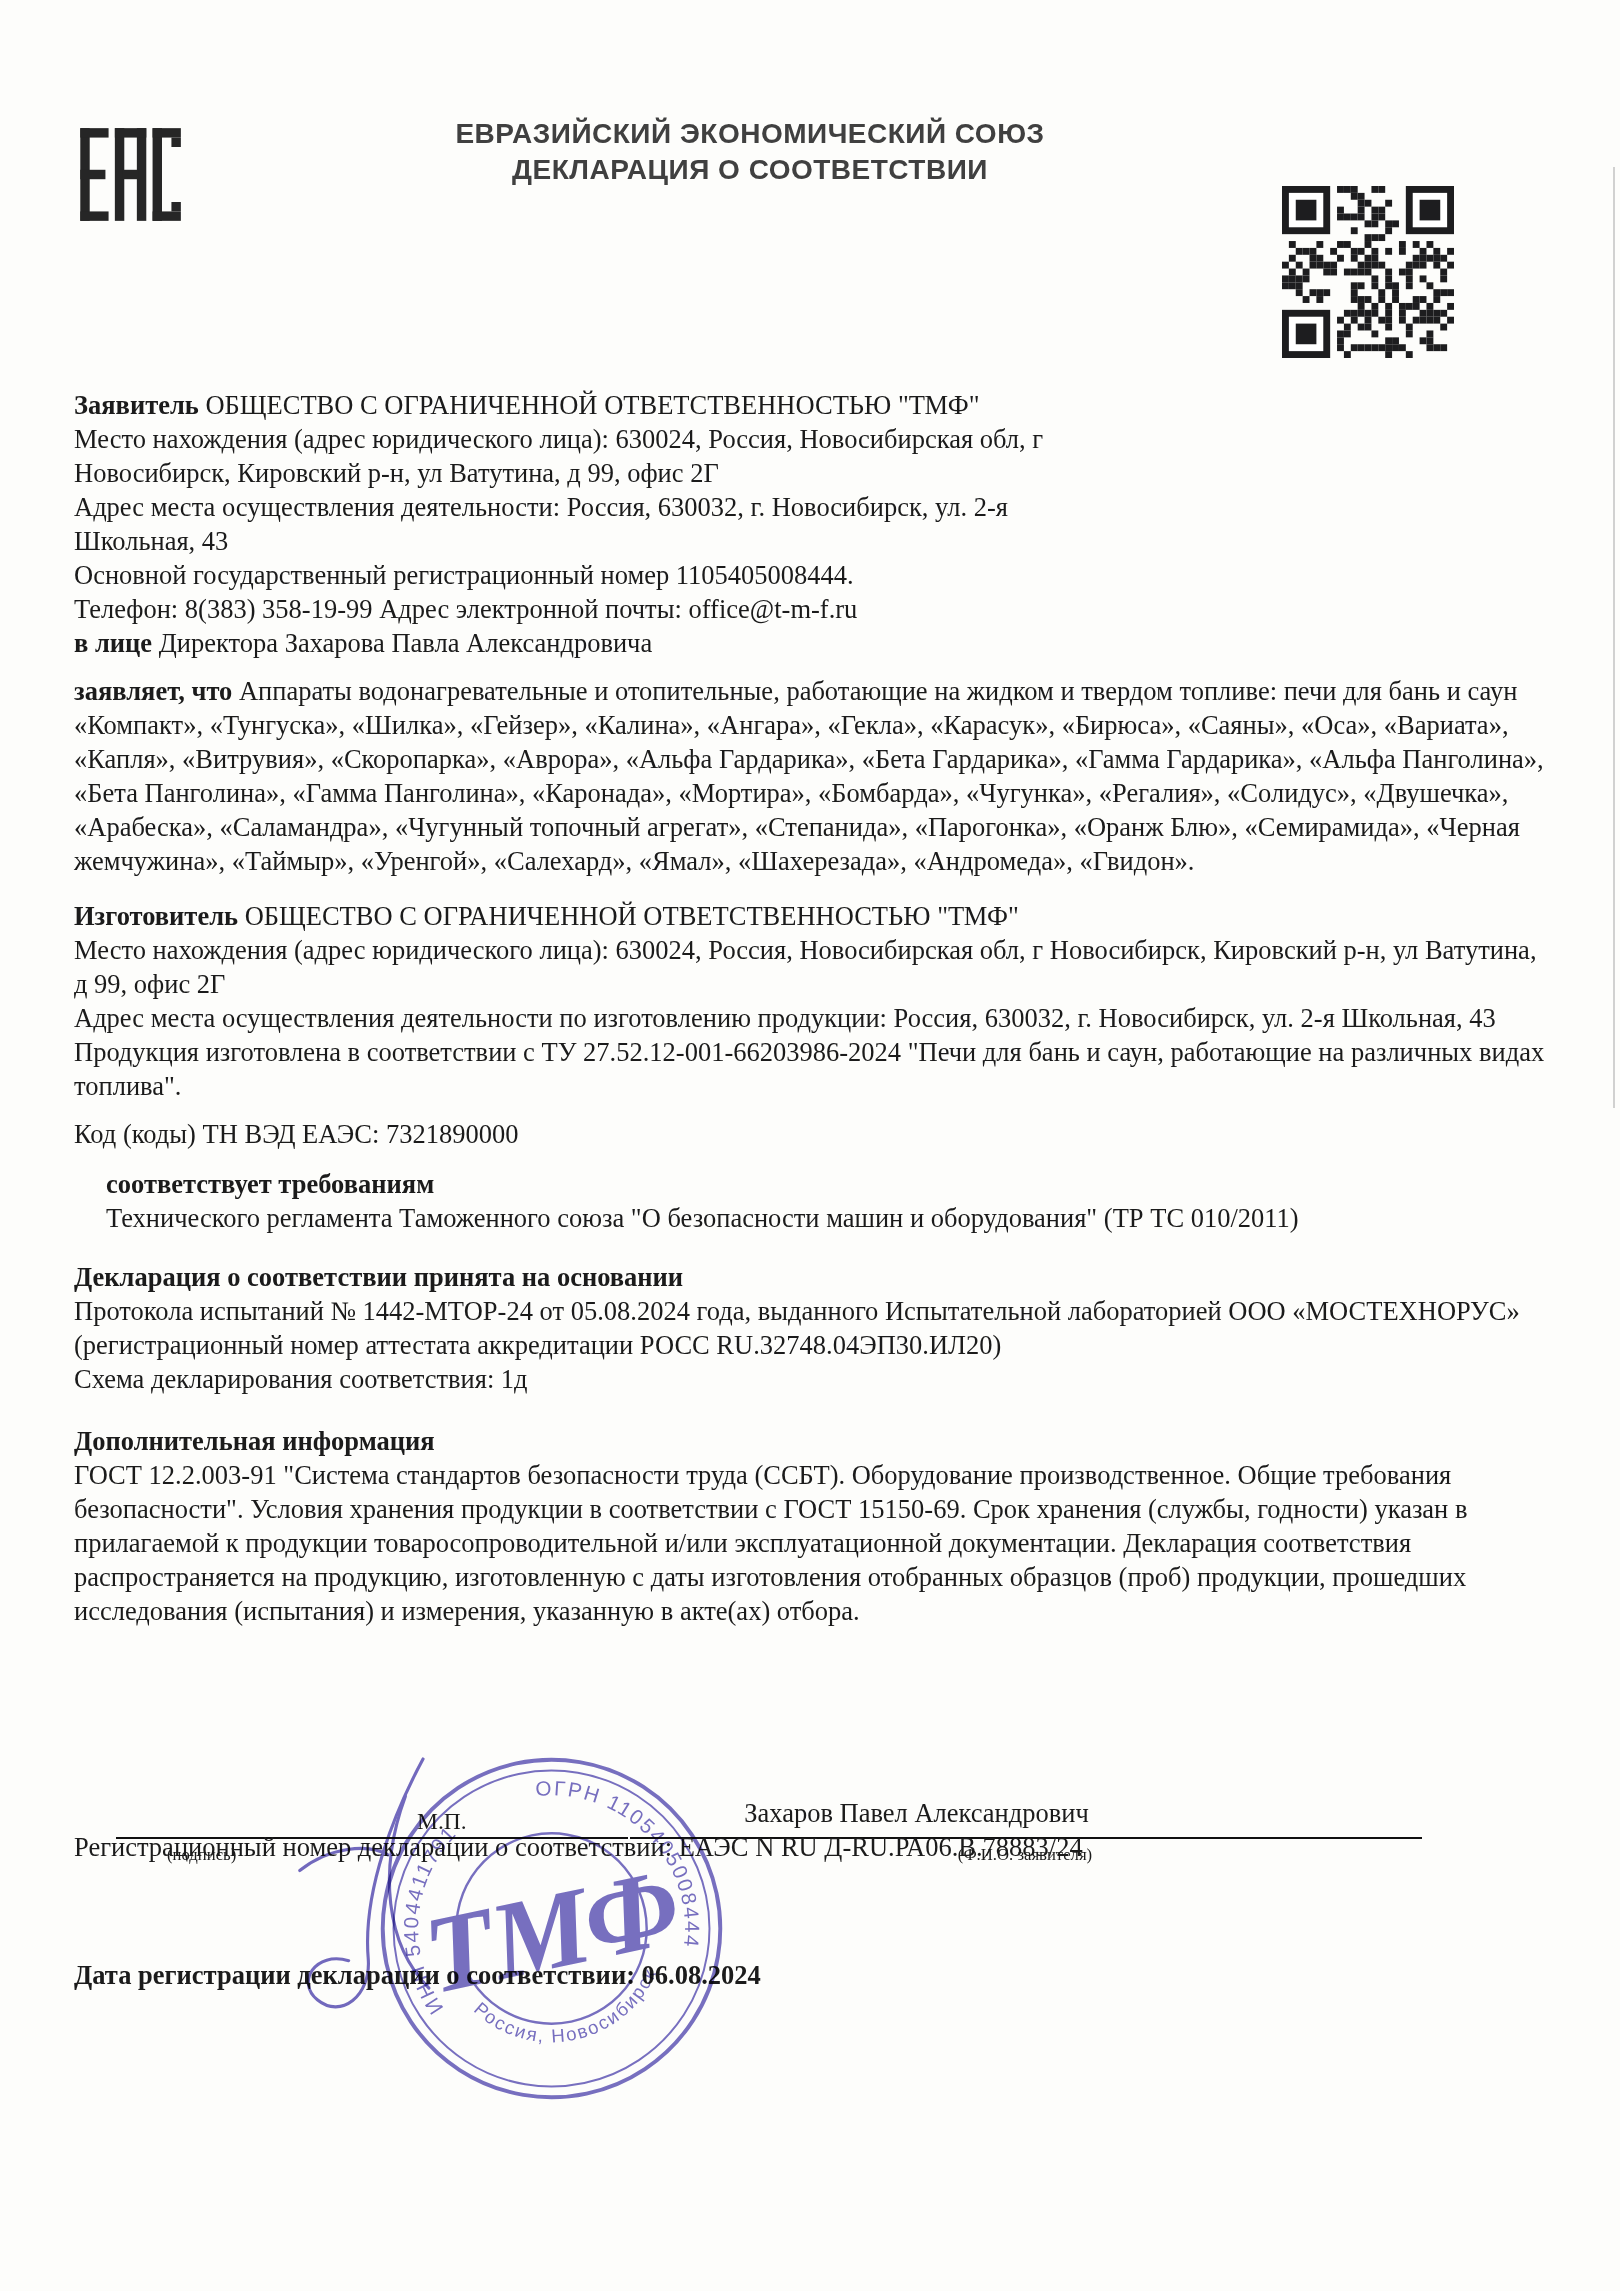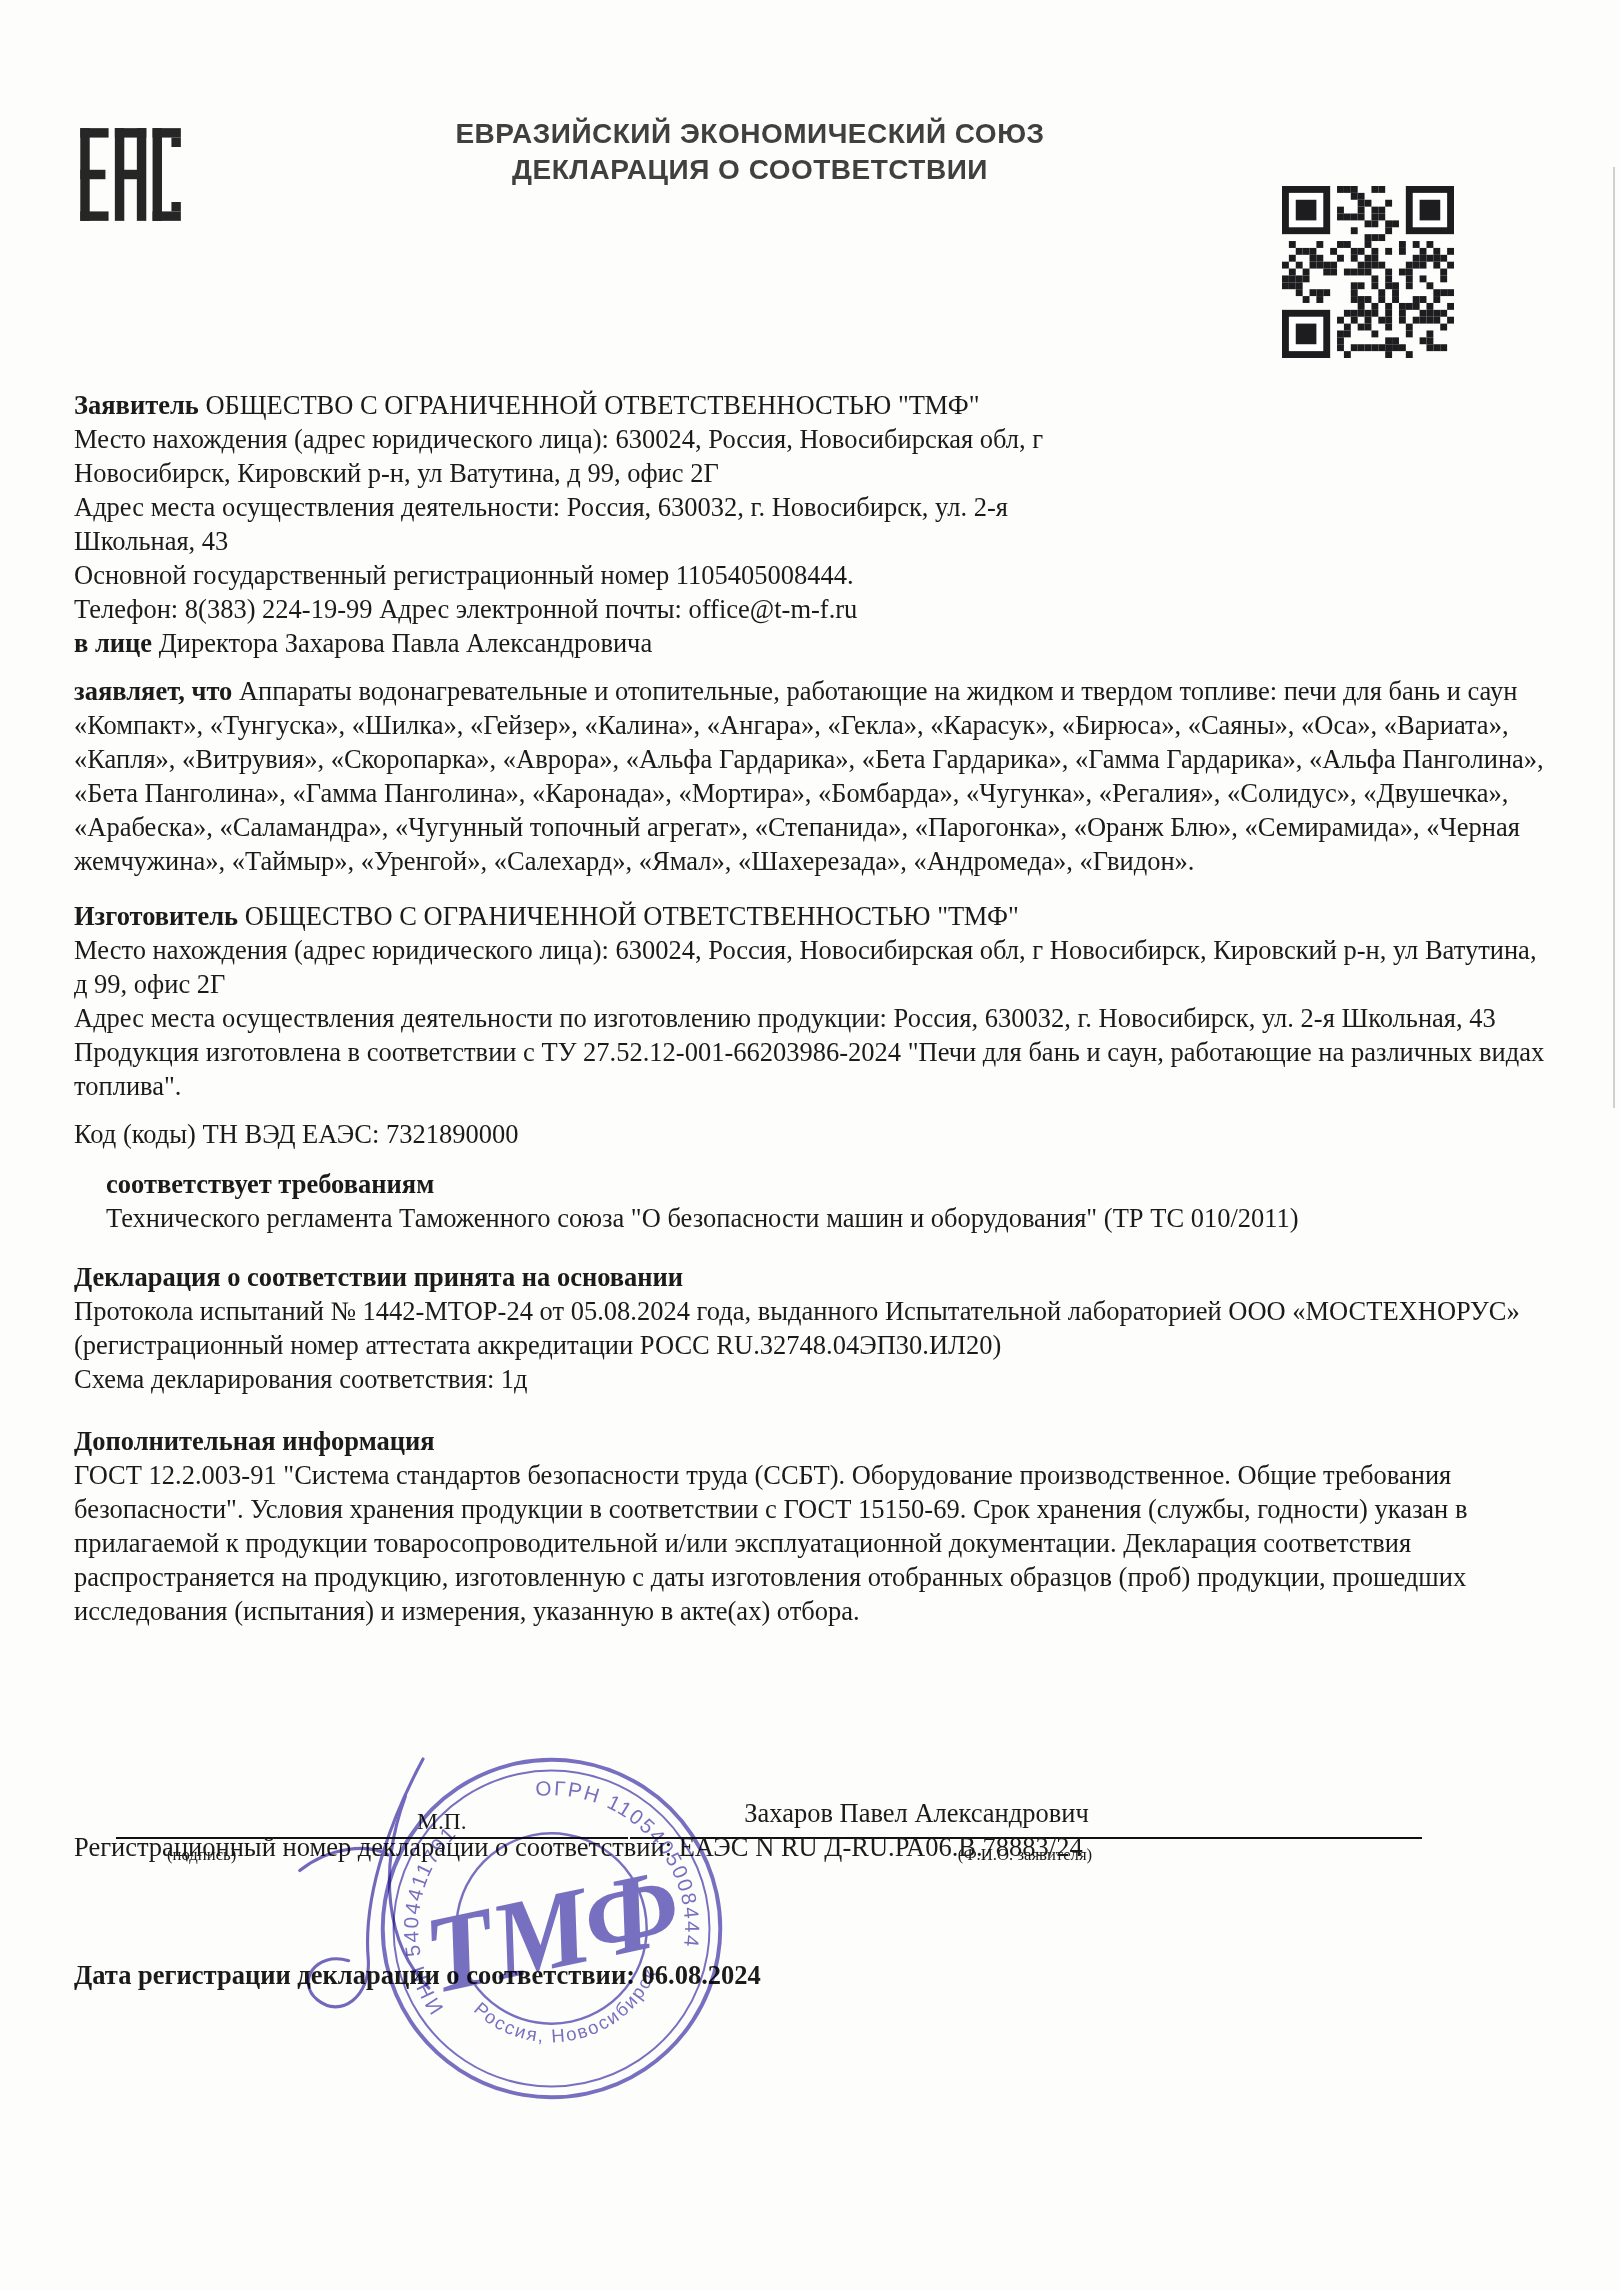--- a/index.html
+++ b/index.html
@@ -269,21 +269,21 @@
     </svg>
   <div class="scan-edge"></div>
 
   <div class="content">
 
     <div class="narrow">
       <p><b>Заявитель</b> <span>ОБЩЕСТВО С ОГРАНИЧЕННОЙ ОТВЕТСТВЕННОСТЬЮ "ТМФ"</span></p>
       <p>Место нахождения (адрес юридического лица): 630024, Россия, Новосибирская обл, г Новосибирск, Кировский р-н, ул Ватутина, д 99, офис 2Г</p>
       <p>Адрес места осуществления деятельности: Россия, 630032, г. Новосибирск, ул. 2-я Школьная, 43</p>
       <p>Основной государственный регистрационный номер 1105405008444.</p>
-      <p>Телефон: 8(383) 224-19-99 Адрес электронной почты: office@t-m-f.ru</p>
+      <p>Телефон: 8(383) 358-19-99 Адрес электронной почты: office@t-m-f.ru</p>
       <p><b>в лице</b> <span>Директора Захарова Павла Александровича</span></p>
     </div>
 
     <p class="mt14"><b>заявляет, что</b> <span>Аппараты водонагревательные и отопительные, работающие на жидком и твердом топливе: печи для бань и саун «Компакт», «Тунгуска», «Шилка», «Гейзер», «Калина», «Ангара», «Гекла», «Карасук», «Бирюса», «Саяны», «Оса», «Вариата», «Капля», «Витрувия», «Скоропарка», «Аврора», «Альфа Гардарика», «Бета Гардарика», «Гамма Гардарика», «Альфа Панголина», «Бета Панголина», «Гамма Панголина», «Каронада», «Мортира», «Бомбарда», «Чугунка», «Регалия», «Солидус», «Двушечка», «Арабеска», «Саламандра», «Чугунный топочный агрегат», «Степанида», «Парогонка», «Оранж Блю», «Семирамида», «Черная жемчужина», «Таймыр», «Уренгой», «Салехард», «Ямал», «Шахерезада», «Андромеда», «Гвидон».</span></p>
 
     <div class="mt22">
       <p><b>Изготовитель</b> <span>ОБЩЕСТВО С ОГРАНИЧЕННОЙ ОТВЕТСТВЕННОСТЬЮ "ТМФ"</span></p>
       <p>Место нахождения (адрес юридического лица): 630024, Россия, Новосибирская обл, г Новосибирск, Кировский р-н, ул Ватутина, д 99, офис 2Г</p>
       <p>Адрес места осуществления деятельности по изготовлению продукции: Россия, 630032, г. Новосибирск, ул. 2-я Школьная, 43 Продукция изготовлена в соответствии с ТУ 27.52.12-001-66203986-2024 "Печи для бань и саун, работающие на различных видах топлива".</p>
     </div>

